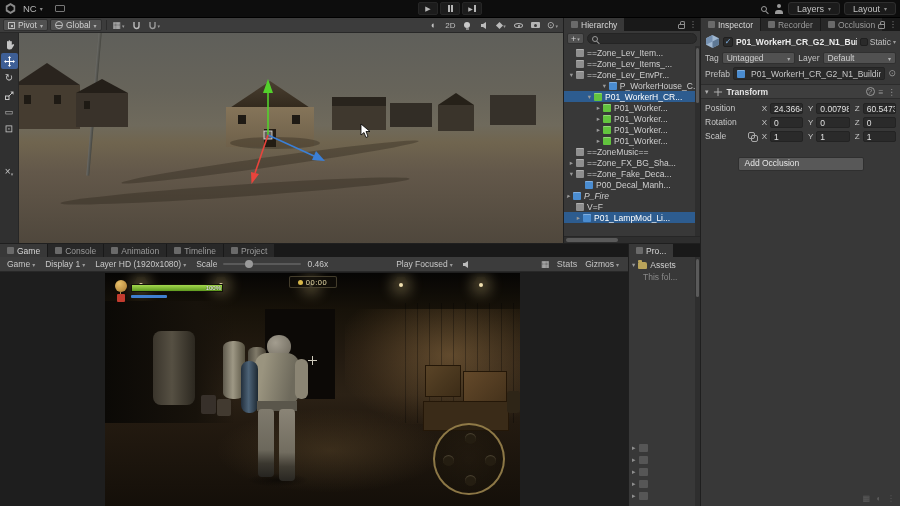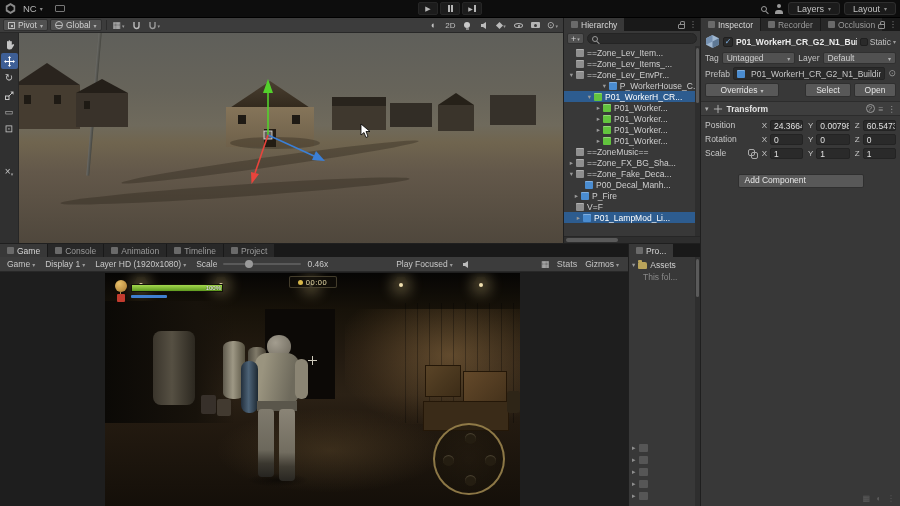--- a/index.html
+++ b/index.html
@@ -417,21 +417,21 @@
         <div class="h-row" style="padding-left: 3px;">
           <span class="h-arrow">▾</span>
           <span class="h-cube gray"></span>
           <span class="h-label">==Zone_Fake_Deca...</span>
         </div>
         <div class="h-row" style="padding-left: 12px;">
           <span class="h-arrow"></span>
           <span class="h-cube blue"></span>
           <span class="h-label">P00_Decal_Manh...</span>
         </div>
-        <div class="h-row" style="padding-left: 8px;">
+        <div class="h-row" style="padding-left: 0; font-style: italic;">
           <span class="h-arrow">▸</span>
           <span class="h-cube blue"></span>
           <span class="h-label">P_Fire</span>
         </div>
         <div class="h-row" style="padding-left: 3px;">
           <span class="h-arrow"></span>
           <span class="h-cube gray"></span>
           <span class="h-label">V=F</span>
         </div>
         <div class="h-row sel" style="padding-left: 10px;">
@@ -500,32 +500,20 @@
 
       <div class="insp-row">
         <span class="lbl">Prefab</span>
         <div class="fieldbox" style="flex:1">
           <span class="h-cube blue"></span>
           <span style="overflow:hidden">P01_WorkerH_CR_G2_N1_Building</span>
         </div>
         <span class="glyph" style="color:#9a9a9a;font-size:9px">⊙</span>
       </div>
 
-      <div class="insp-row">
-        <div class="btn dd-btn" style="width:74px">
-            <span>Overrides</span>
-          </div>
-        <span class="flex-sp"></span>
-        <div class="btn" style="width:46px">
-            <span>Select</span>
-          </div>
-        <div class="btn" style="width:42px">
-            <span>Open</span>
-          </div>
-      </div>
 
       <div id="transform-header">
         <span style="font-size:7px;color:#b0b0b0">▾</span>
         <svg width="10" height="10" viewBox="0 0 11 11">
             <g stroke="#b8b8b8" stroke-width="1">
               <line x1="5.5" y1="1" x2="5.5" y2="10"></line>
               <line x1="1" y1="5.5" x2="10" y2="5.5"></line>
             </g>
           </svg>
         <span style="font-weight:bold;color:#e2e2e2">Transform</span>
@@ -561,21 +549,21 @@
             <span class="link-ic"></span>
             <span class="ax">X</span>
             <span class="tfield">1</span>
             <span class="ax">Y</span>
             <span class="tfield">1</span>
             <span class="ax">Z</span>
             <span class="tfield">1</span>
           </div>
         </div>
 
-      <div class="btn" id="add-component"><span>Add Component</span></div>
+      <div class="btn" id="add-component"><span>Add Occlusion</span></div>
 
       <div id="insp-status">
         <span>▦</span>
         <span>◐</span>
         <span>⋮</span>
       </div>
     </div>
   </div>
 
   <div id="bottom-panel">

